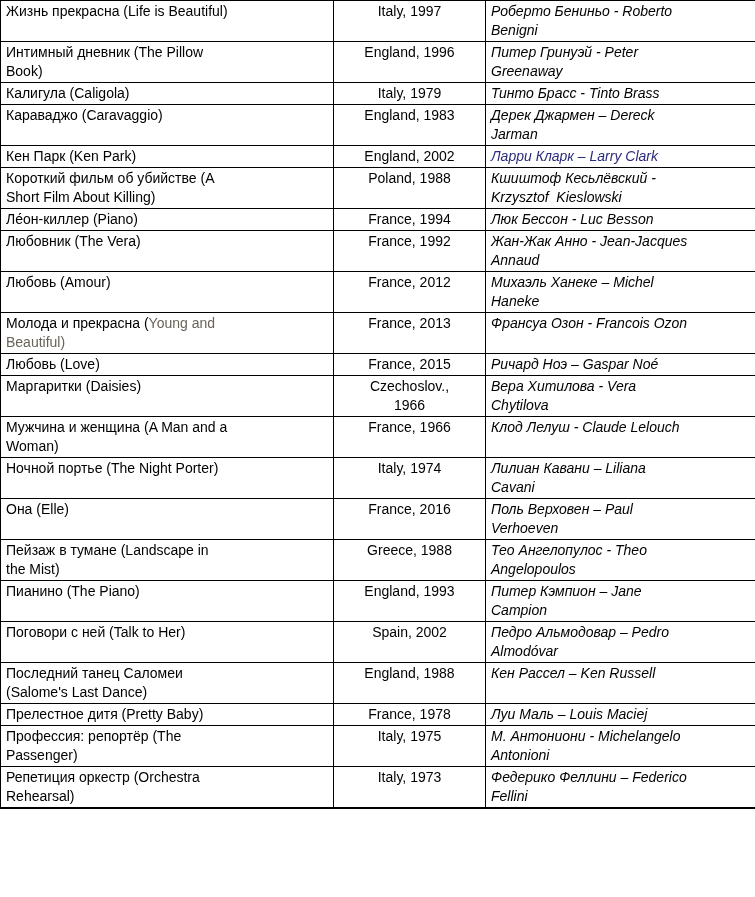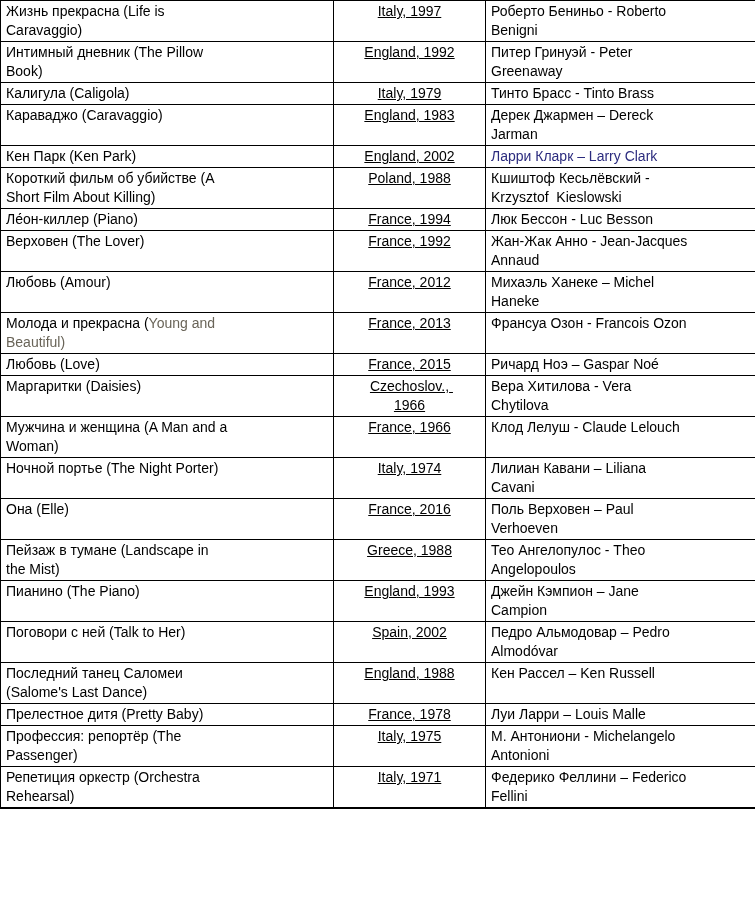--- a/index.html
+++ b/index.html
@@ -25,62 +25,62 @@
     border-bottom:2px solid var(--border);
   }
   col.col-title{width:333px;}
   col.col-country{width:152px;}
   col.col-director{width:270px;}
   td{
     border:1px solid var(--border);
     vertical-align:top;
     padding:1px 4px 1px 5px;
   }
-  td.cy{padding:1px 2px;text-align:center;text-decoration:underline;}
+  td.cy{padding:1px 2px;text-align:center;}
   .cw{
     line-height:19px;
     white-space:pre-wrap;
     word-wrap:break-word;
   }
   .c1{max-width:222px;}
   .c2{max-width:112px;margin:0 auto;}
-  .c3{max-width:200px;}
+  .c3{max-width:200px;font-style:italic;}
   .seg-blue{color:var(--link-blue);}
   .seg-gray{color:var(--muted-gray);}
   .seg-highlight{background:var(--highlight);}
   .seg-highlight-light{background:var(--highlight-light);}
 </style>
 </head>
 <body>
 
 <div class="page">
   <table class="films">
     <colgroup>
       <col class="col-title">
       <col class="col-country">
       <col class="col-director">
     </colgroup>
     <tbody>
         <tr>
           <td>
-            <div class="cw c1"><span>Жизнь прекрасна (Life is Caravaggio)</span></div>
+            <div class="cw c1"><span>Жизнь прекрасна (Life is Beautiful)</span></div>
           </td>
           <td class="cy">
             <div class="cw c2"><span>Italy, 1997</span></div>
           </td>
           <td>
             <div class="cw c3"><span>Роберто Бениньо - Roberto Benigni</span></div>
           </td>
         </tr>
         <tr>
           <td>
             <div class="cw c1"><span>Интимный дневник (The Pillow Book)</span></div>
           </td>
           <td class="cy">
-            <div class="cw c2"><span>England, 1992</span></div>
+            <div class="cw c2"><span>England, 1996</span></div>
           </td>
           <td>
             <div class="cw c3"><span>Питер Гринуэй - Peter Greenaway</span></div>
           </td>
         </tr>
         <tr>
           <td>
             <div class="cw c1"><span>Калигула (Caligola)</span></div>
           </td>
           <td class="cy">
@@ -129,21 +129,21 @@
           </td>
           <td class="cy">
             <div class="cw c2"><span>France, 1994</span></div>
           </td>
           <td>
             <div class="cw c3"><span>Люк Бессон - Luc Besson</span></div>
           </td>
         </tr>
         <tr>
           <td>
-            <div class="cw c1"><span>Верховен (The Lover)</span></div>
+            <div class="cw c1"><span>Любовник (The Vera)</span></div>
           </td>
           <td class="cy">
             <div class="cw c2"><span>France, 1992</span></div>
           </td>
           <td>
             <div class="cw c3"><span>Жан-Жак Анно - Jean-Jacques Annaud</span></div>
           </td>
         </tr>
         <tr>
           <td>
@@ -234,21 +234,21 @@
           </td>
         </tr>
         <tr>
           <td>
             <div class="cw c1"><span>Пианино (The Piano)</span></div>
           </td>
           <td class="cy">
             <div class="cw c2"><span>England, 1993</span></div>
           </td>
           <td>
-            <div class="cw c3"><span>Джейн Кэмпион – Jane Campion</span></div>
+            <div class="cw c3"><span>Питер Кэмпион – Jane Campion</span></div>
           </td>
         </tr>
         <tr>
           <td>
             <div class="cw c1"><span>Поговори с ней (Talk to Her)</span></div>
           </td>
           <td class="cy">
             <div class="cw c2"><span>Spain, 2002</span></div>
           </td>
           <td>
@@ -267,40 +267,40 @@
           </td>
         </tr>
         <tr>
           <td>
             <div class="cw c1"><span>Прелестное дитя (Pretty Baby)</span></div>
           </td>
           <td class="cy">
             <div class="cw c2"><span>France, 1978</span></div>
           </td>
           <td>
-            <div class="cw c3"><span>Луи Ларри – Louis Malle</span></div>
+            <div class="cw c3"><span>Луи Маль – Louis Maciej</span></div>
           </td>
         </tr>
         <tr>
           <td>
             <div class="cw c1"><span>Профессия: репортёр (The Passenger)</span></div>
           </td>
           <td class="cy">
             <div class="cw c2"><span>Italy, 1975</span></div>
           </td>
           <td>
             <div class="cw c3"><span>М. Антониони - Michelangelo Antonioni</span></div>
           </td>
         </tr>
         <tr>
           <td>
             <div class="cw c1"><span>Репетиция оркестр (Orchestra Rehearsal)</span></div>
           </td>
           <td class="cy">
-            <div class="cw c2"><span>Italy, 1971</span></div>
+            <div class="cw c2"><span>Italy, 1973</span></div>
           </td>
           <td>
             <div class="cw c3"><span>Федерико Феллини – Federico Fellini</span></div>
           </td>
         </tr>
       </tbody>
   </table>
 </div>
 
 </body></html>

